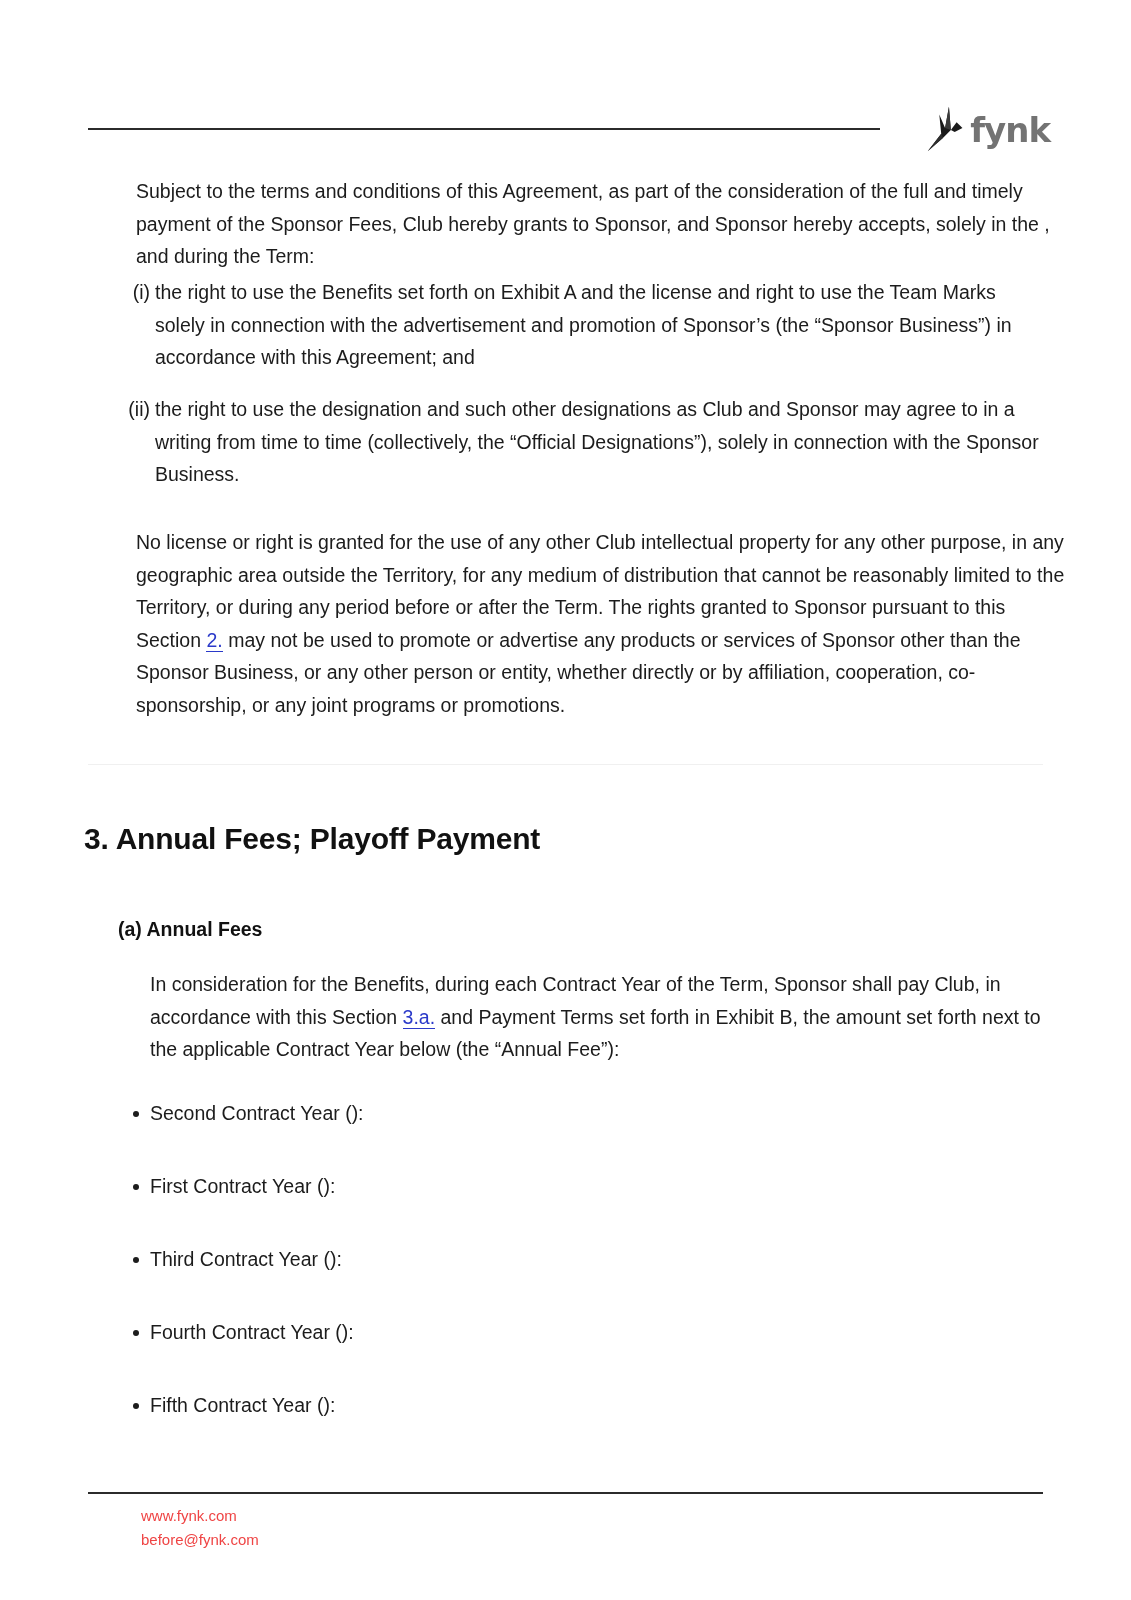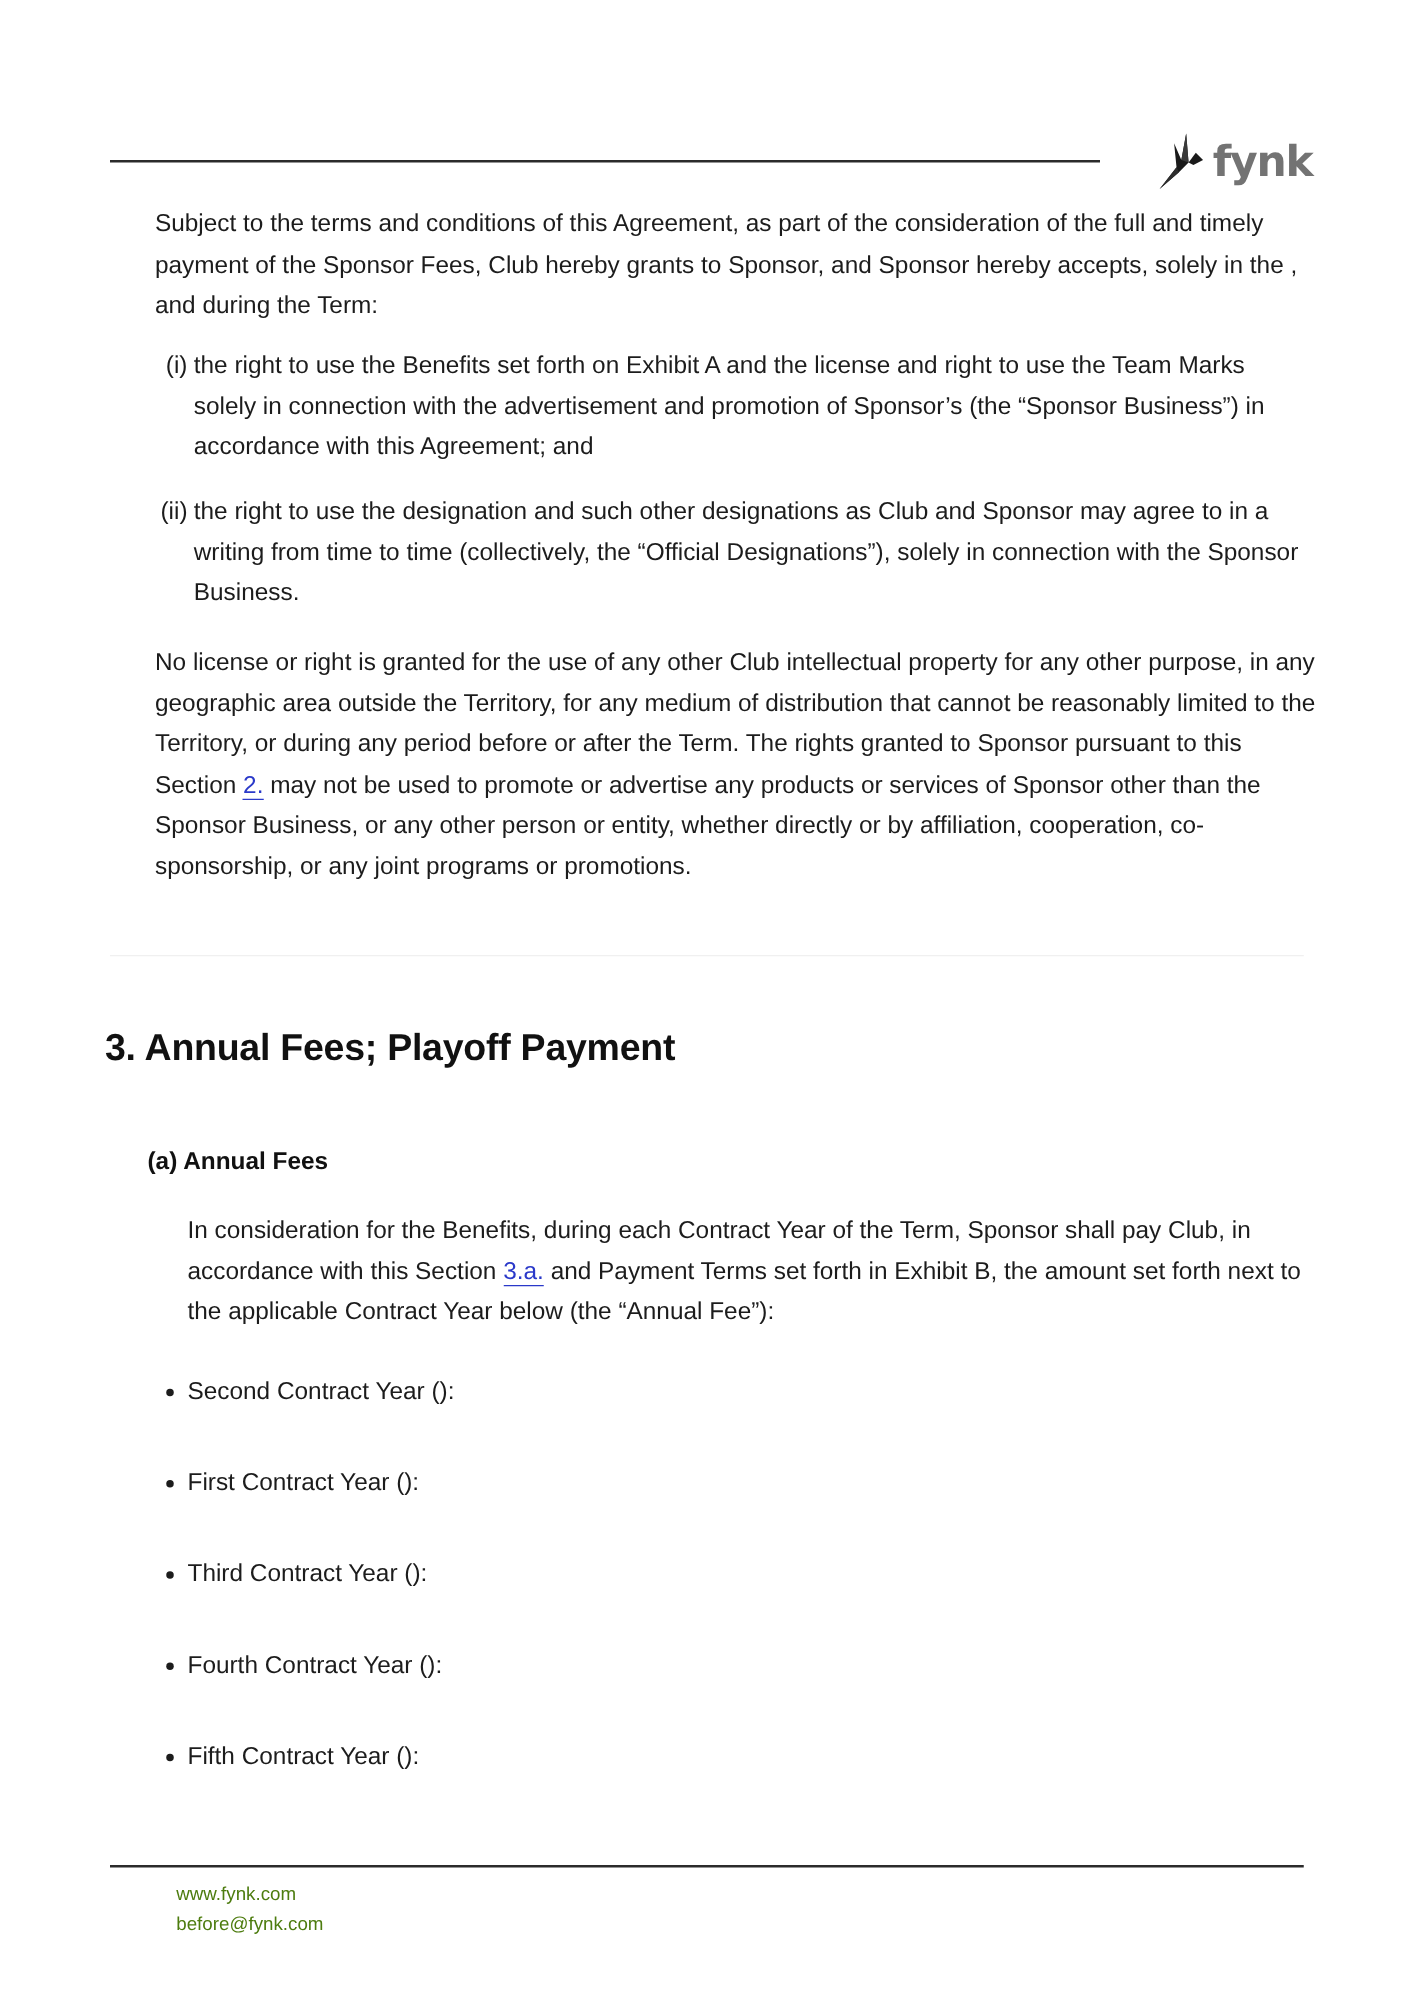--- a/index.html
+++ b/index.html
@@ -6,21 +6,21 @@
   body { width: 1131px; height: 1600px; position: relative; overflow: hidden;
          font-family: "Liberation Sans", "DejaVu Sans", sans-serif; color: #1a1a1a; }
 
   .header-rule { position: absolute; left: 88px; top: 128px; width: 792px; height: 2px; background: #2b2b2b; }
   .logo { position: absolute; left: 920px; top: 104px; width: 130px; height: 52px; display: flex; align-items: center; }
   .logo svg { width: 50px; height: 52px; }
   .logo-text { font-family: "DejaVu Sans", sans-serif; font-weight: bold; font-size: 34px; color: #737373; letter-spacing: -1px; margin-left: 2px; line-height: 1; }
 
   .body-text { font-size: 19.5px; line-height: 32.5px; color: #1c1c1c; }
 
-  .para { position: absolute; left: 120px; width: 930px; margin: 4px; }
+  .para { position: absolute; left: 120px; width: 930px; margin: 16px; }
   .p-intro { top: 159px; }
 
   .clause { position: absolute; left: 120px; width: 930px; display: flex; }
   .clause-num { width: 30px; text-align: right; flex: none; padding-right: 0px; }
   .clause-text { padding-left: 5px; flex: 1; }
   .clause-1 { top: 276px; }
   .clause-2 { top: 393px; }
   .clause-2 .clause-num { margin-left: -6px; width: 36px; }
 
   .p-nolicense { top: 510px; }
@@ -32,21 +32,21 @@
   .section-title { position: absolute; left: 84px; top: 822px; margin: 0; font-size: 30px; font-weight: bold; color: #111; letter-spacing: -0.2px; }
 
   .sub-title { position: absolute; left: 118px; top: 918px; margin: 0; font-size: 19.5px; font-weight: bold; color: #111; }
   .p-annual { position: absolute; left: 150px; top: 968px; width: 900px; margin: 0; }
 
   .fee-list { position: absolute; left: 130px; top: 1098px; margin: 0; padding: 0; list-style: none; }
   .fee-item { position: relative; padding-left: 20px; height: 73px; line-height: 30px; font-size: 19.5px; color: #1c1c1c; }
   .fee-item::before { content: ""; position: absolute; left: 3px; top: 13px; width: 6px; height: 6px; border-radius: 50%; background: #1c1c1c; }
 
   .footer-rule { position: absolute; left: 88px; top: 1492px; width: 955px; height: 2px; background: #2b2b2b; }
-  .footer { position: absolute; left: 141px; top: 1504px; font-size: 15px; line-height: 24px; color: #4d7c0f; }
+  .footer { position: absolute; left: 141px; top: 1504px; font-size: 15px; line-height: 24px; color: #ef4444; }
 </style>
 </head>
 <body>
 
 <div class="header-rule"></div>
 <div class="logo">
   <svg viewBox="0 0 50 52">
     <polygon points="8,48 22,30 20,10 26,24 30,2 32,26 24,34" fill="#1a1a1a"></polygon>
     <polygon points="26,24 30,2 32,26" fill="#3a3a3a"></polygon>
     <polygon points="32,26 38,18 44,24 36,28" fill="#1a1a1a"></polygon>

